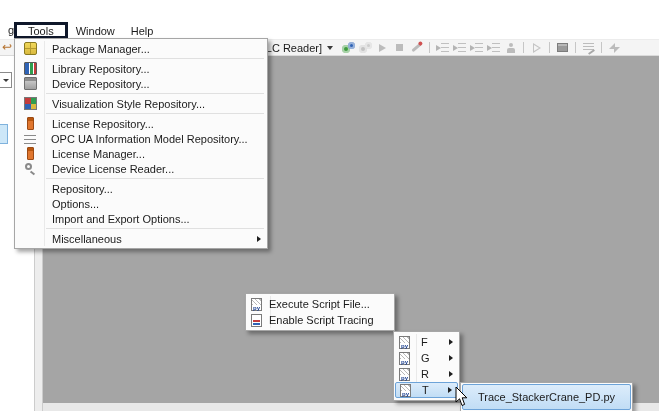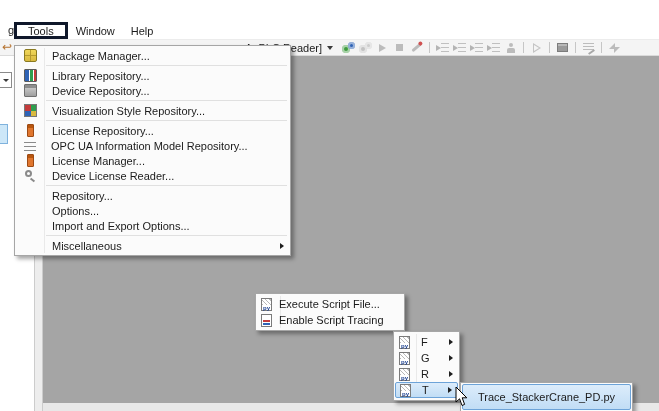--- a/index.html
+++ b/index.html
@@ -51,23 +51,23 @@
   
   .left-panel{position:absolute;left:0;top:56px;width:34px;height:355px;background:#fff}
   .splitter{position:absolute;left:34px;top:56px;width:9px;height:355px;background:#ededed;border-left:1px solid #cccccc;border-right:1px solid #cccccc;box-sizing:border-box}
   .mdi{position:absolute;left:43px;top:56px;width:616px;height:347px;background:#a5a5a5}
   .bottom-strip{position:absolute;left:43px;top:403px;width:616px;height:8px;background:#e8e8e8}
   .panel-combo{position:absolute;left:0;top:72px;width:12px;height:16px;background:#fff;border:1px solid #8a8a8a;border-left:none;box-sizing:border-box;display:flex;align-items:center;justify-content:center}
   .panel-combo .combo-caret{margin:0;border-top-width:3px;border-left-width:3px;border-right-width:3px}
   .partial-selection{position:absolute;left:0;top:124px;width:8px;height:20px;background:#cde7f8;border:1px solid #7fb2dd;border-left:none;box-sizing:border-box}
   
   .menu{position:absolute;background:#fbfbfb;border:1px solid #a6a6a6;box-shadow:3px 3px 4px rgba(0,0,0,.35);box-sizing:border-box;padding:2px 0;z-index:10}
-  #tools-menu{left:14px;top:45px;width:277px}
+  #tools-menu{left:14px;top:38px;width:254px}
   #tools-menu::before{content:"";position:absolute;left:29px;top:2px;bottom:2px;width:1px;background:#e9e9e9}
-  #scripting-menu{left:255px;top:293px;width:150px}
+  #scripting-menu{left:245px;top:293px;width:150px}
   #scripting-menu::before{content:"";position:absolute;left:24px;top:2px;bottom:2px;width:1px;background:#e9e9e9}
   #scripts-menu{left:393px;top:331px;width:67px}
   #scripts-menu::before{content:"";position:absolute;left:22px;top:2px;bottom:2px;width:1px;background:#e9e9e9}
   #t-menu{left:460px;top:382px;width:173px;padding:1px 0}
   .menu-row{position:relative;display:flex;align-items:center;height:15px;padding:0 5px 0 8px;margin:0 1px;box-sizing:border-box;white-space:nowrap}
   #scripting-menu .menu-row,#scripts-menu .menu-row{height:16px;padding-left:4px}
   #t-menu .menu-row{height:26px;justify-content:center;padding:0}
   .menu-row.hl{background:linear-gradient(180deg,#dcecfb,#c1ddf5);border:1px solid #6da3d8;border-radius:2px}
   .menu-sep{height:1px;background:#e0e0e0;margin:2px 3px 2px 31px}
   .menu-label{overflow:hidden}

